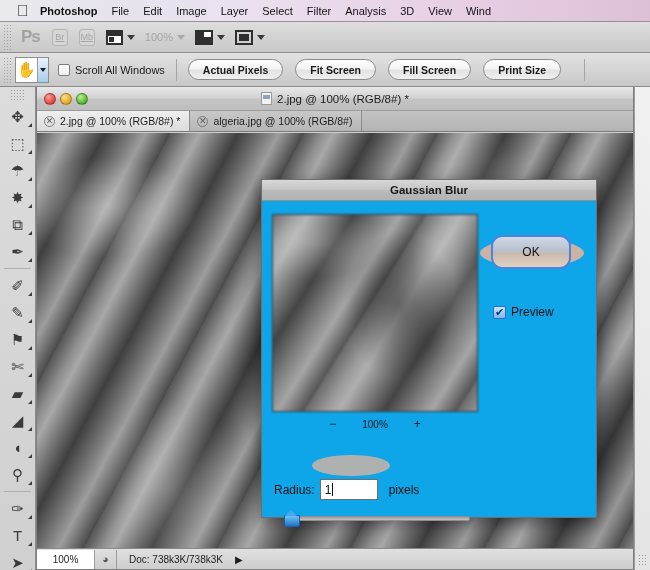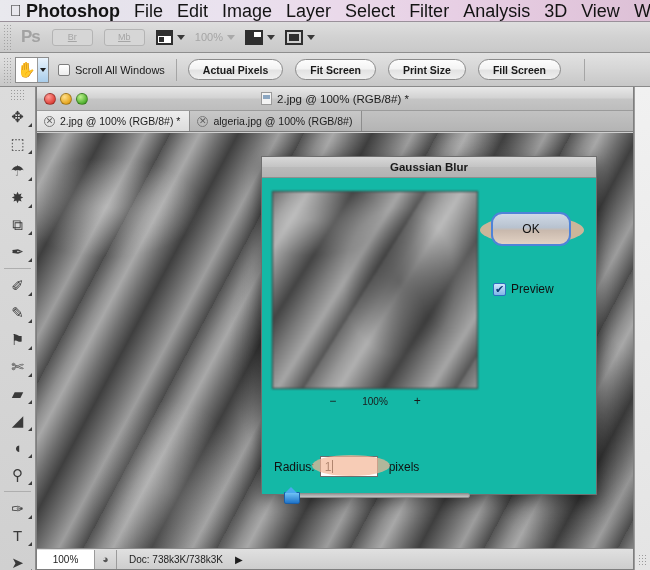--- a/index.html
+++ b/index.html
@@ -18,21 +18,21 @@
       #e9e9ee 0%, #e6e3ec 18%, #eae2ef 34%,
       #ead9ea 52%, #e7cfe4 70%, #e3c8de 84%, #ddc0d6 100%);
     border-bottom: 1px solid #9a909a;
     display: flex; align-items: center;
   }
   .apple-logo {
     width: 26px; margin-left: 10px; text-align: center;
     font-size: 16px; line-height: 1; color: #2b2b2b;
   }
   .menu-item {
-    font-size: 18px; color: #131313; padding: 0 7px;
+    font-size: 11px; color: #131313; padding: 0 7px;
     line-height: 22px; white-space: nowrap;
   }
   .menu-item.bold { font-weight: bold; padding-left: 4px; }
 
   
   .app-bar {
     position: absolute; left: 0; top: 22px; width: 650px; height: 31px;
     background: linear-gradient(to bottom, #dedede 0%, #d2d2d2 50%, #c9c9c9 100%);
     border-bottom: 1px solid #8e8e8e;
     display: flex; align-items: center;
@@ -40,21 +40,21 @@
   .grip {
     width: 8px; height: 26px; margin: 0 4px 0 3px;
     background-image: radial-gradient(#9a9a9a 36%, transparent 38%);
     background-size: 3px 3px; opacity: .85;
   }
   .ps-logo {
     font-size: 17px; color: #a2a2a2; font-weight: 600;
     letter-spacing: -1px; margin: 0 12px 0 6px;
   }
   .sq-btn {
-    width: 41px; height: 17px; margin-right: 11px;
+    width: 16px; height: 17px; margin-right: 11px;
     border: 1px solid #b4b4b4; border-radius: 3px;
     background: #d6d6d6; color: #a5a5a5;
     font-size: 9px; display: flex; align-items: center; justify-content: center; text-decoration: underline;
   }
   .icon-btn { display: flex; align-items: center; margin-right: 10px; }
   .caret { width: 0; height: 0; border-left: 4px solid transparent;
     border-right: 4px solid transparent; border-top: 5px solid #3a3a3a;
     margin-left: 4px; }
   .caret.dim { border-top-color: #a9a9a9; }
   .zoom-label { font-size: 11px; color: #a5a5a5; }
@@ -215,22 +215,22 @@
     border-left: 1px solid #9b9b9b;
   }
   .right-strip .dots {
     position: absolute; bottom: 4px; left: 3px; width: 10px; height: 12px;
     background-image: radial-gradient(#9a9a9a 36%, transparent 38%);
     background-size: 3px 3px;
   }
 
   
   .dialog {
-    position: absolute; left: 261px; top: 156px; width: 336px; height: 339px;
-    background: #14b8a6; border: 1px solid #6f6f6f;
+    position: absolute; left: 261px; top: 179px; width: 336px; height: 339px;
+    background: #0ea5e9; border: 1px solid #6f6f6f;
     box-shadow: 0 5px 16px rgba(0,0,0,.45);
   }
   .dlg-title {
     height: 21px;
     background: linear-gradient(to bottom, #d8d8d8 0%, #c4c4c4 48%, #bababa 52%, #b2b2b2 100%);
     border-bottom: 1px solid #8f8f8f;
     display: flex; align-items: center; justify-content: center;
     font-size: 11.5px; color: #1a1a1a; font-weight: 600;
   }
   .dlg-body { position: relative; height: 317px; }
@@ -376,22 +376,22 @@
       <span class="hand">✋</span>
       <span class="dd">
           <span></span>
         </span>
     </div>
     <span class="chk-box"></span>
     <span class="opt-label">Scroll All Windows</span>
     <span class="vsep"></span>
     <div class="pill">Actual Pixels</div>
     <div class="pill">Fit Screen</div>
+    <div class="pill">Fill Screen</div>
     <div class="pill">Print Size</div>
-    <div class="pill">Fill Screen</div>
     <span class="vsep"></span>
   </div>
 
   <div class="tools">
     <div class="grip-top"></div>
     <div class="tool">✥</div>
     <div class="tool">⬚</div>
     <div class="tool">☂</div>
     <div class="tool">✸</div>
     <div class="tool">⧉</div>

